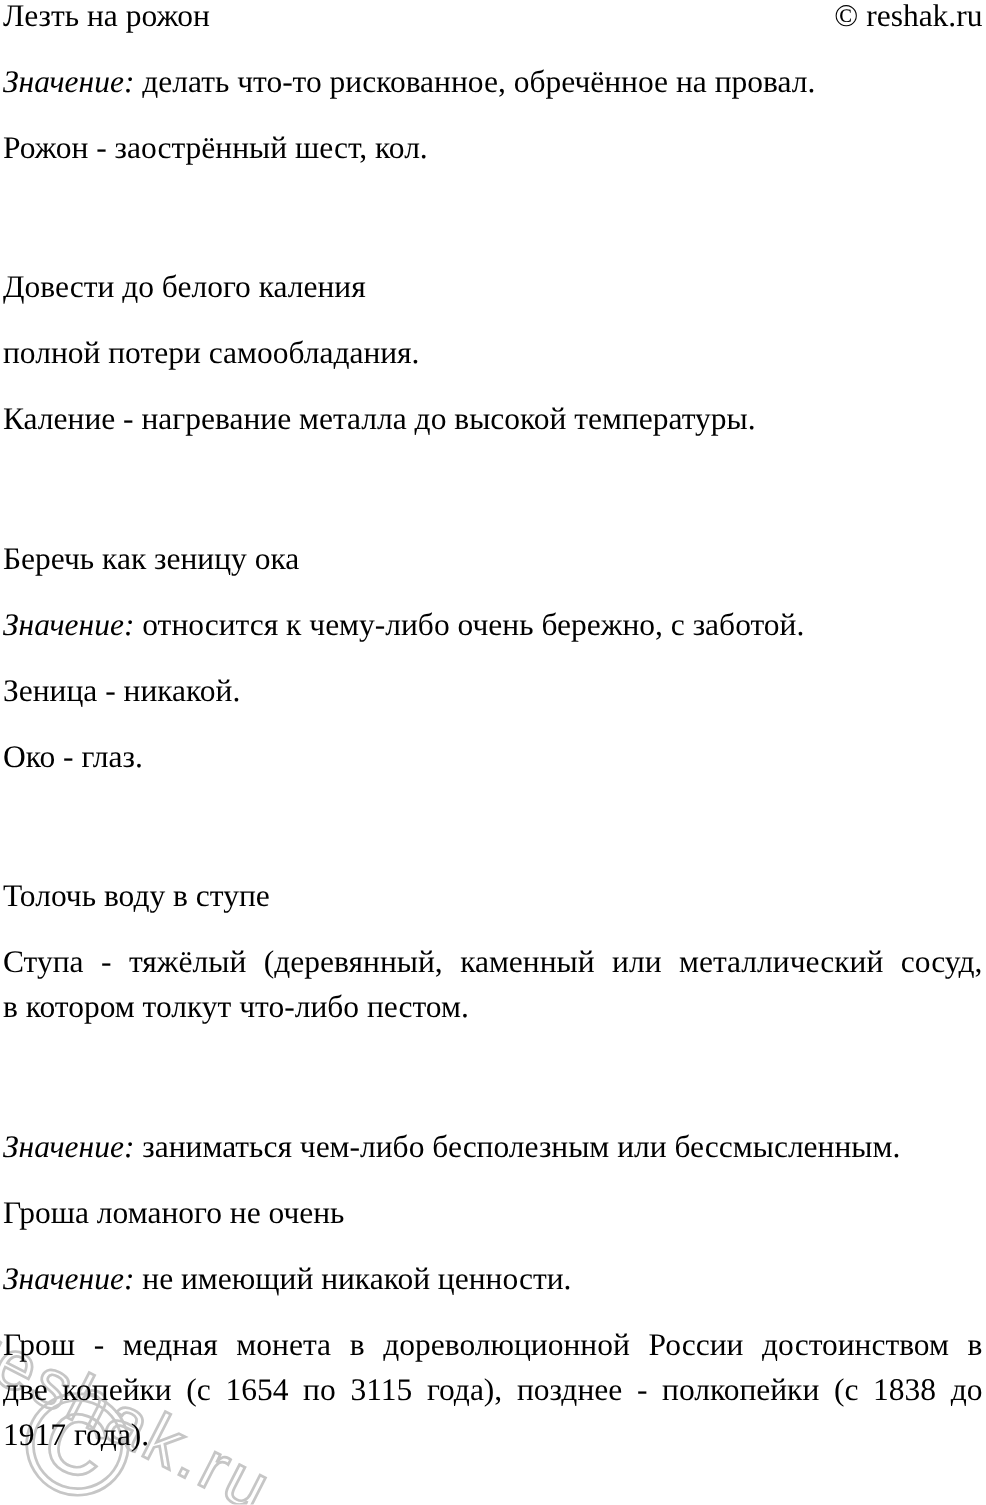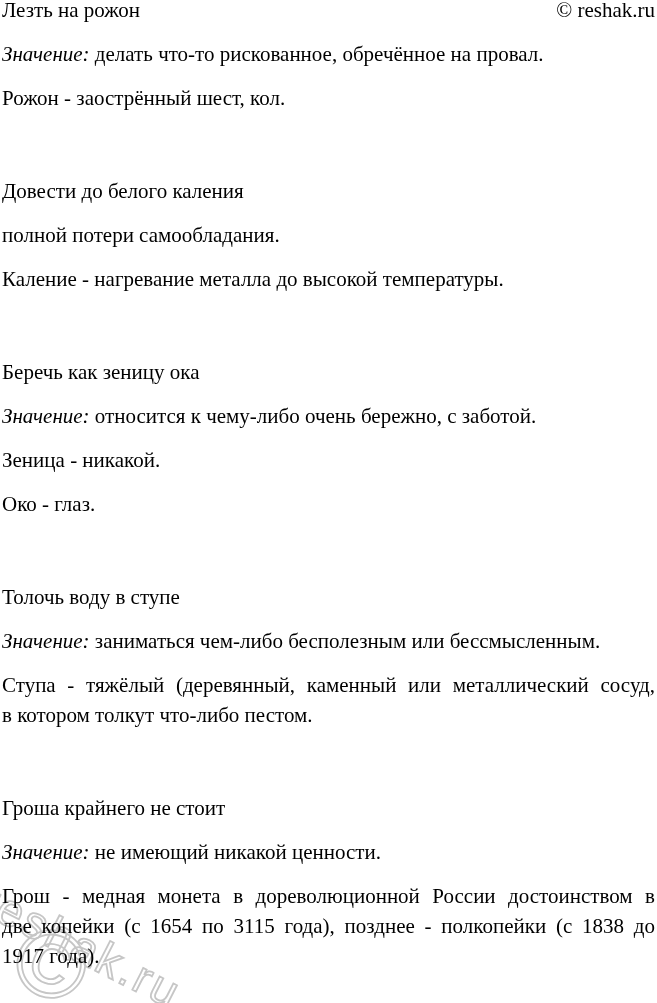--- a/index.html
+++ b/index.html
@@ -52,27 +52,27 @@
     <div>полной потери самообладания.</div>
   </div>
   <div class="par gap">Каление - нагревание металла до высокой температуры.</div>
 
   <div class="par">Беречь как зеницу ока</div>
   <div class="par"><em class="mlabel">Значение:</em><span> относится к чему-либо очень бережно, с заботой.</span></div>
   <div class="par">Зеница - никакой.</div>
   <div class="par gap">Око - глаз.</div>
 
   <div class="par">Толочь воду в ступе</div>
-  <div class="par"><em class="mlabel">Значение:</em><span> заниматься чем-либо бесполезным или бессмысленным.</span></div>
   <div class="par gap">
     <div class="stretch">Ступа - тяжёлый (деревянный, каменный или металлический сосуд,</div>
     <div>в котором толкут что-либо пестом.</div>
   </div>
+  <div class="par"><em class="mlabel">Значение:</em><span> заниматься чем-либо бесполезным или бессмысленным.</span></div>
 
-  <div class="par">Гроша крайнего не стоит</div>
+  <div class="par">Гроша ломаного не очень</div>
   <div class="par"><em class="mlabel">Значение:</em><span> не имеющий никакой ценности.</span></div>
   <div class="par last">
     <div class="stretch">Грош - медная монета в дореволюционной России достоинством в</div>
     <div class="stretch">две копейки (с 1654 по 3115 года), позднее - полкопейки (с 1838 до</div>
     <div>1917 года).</div>
   </div>
 
 </div>
 
 </body></html>

